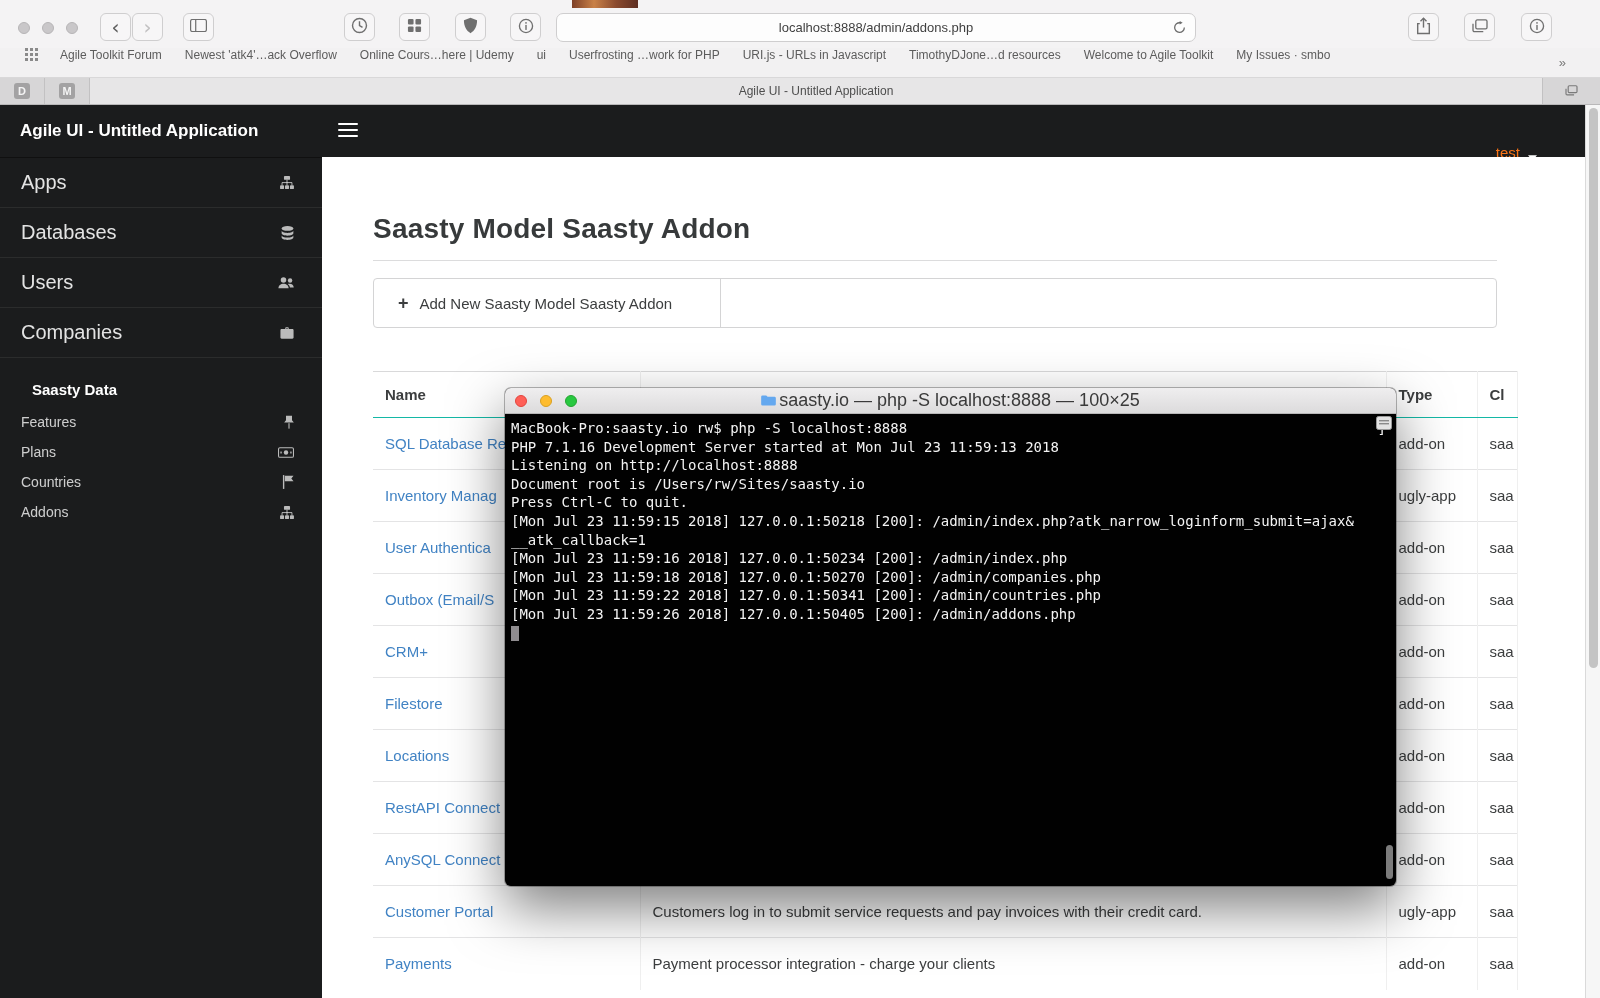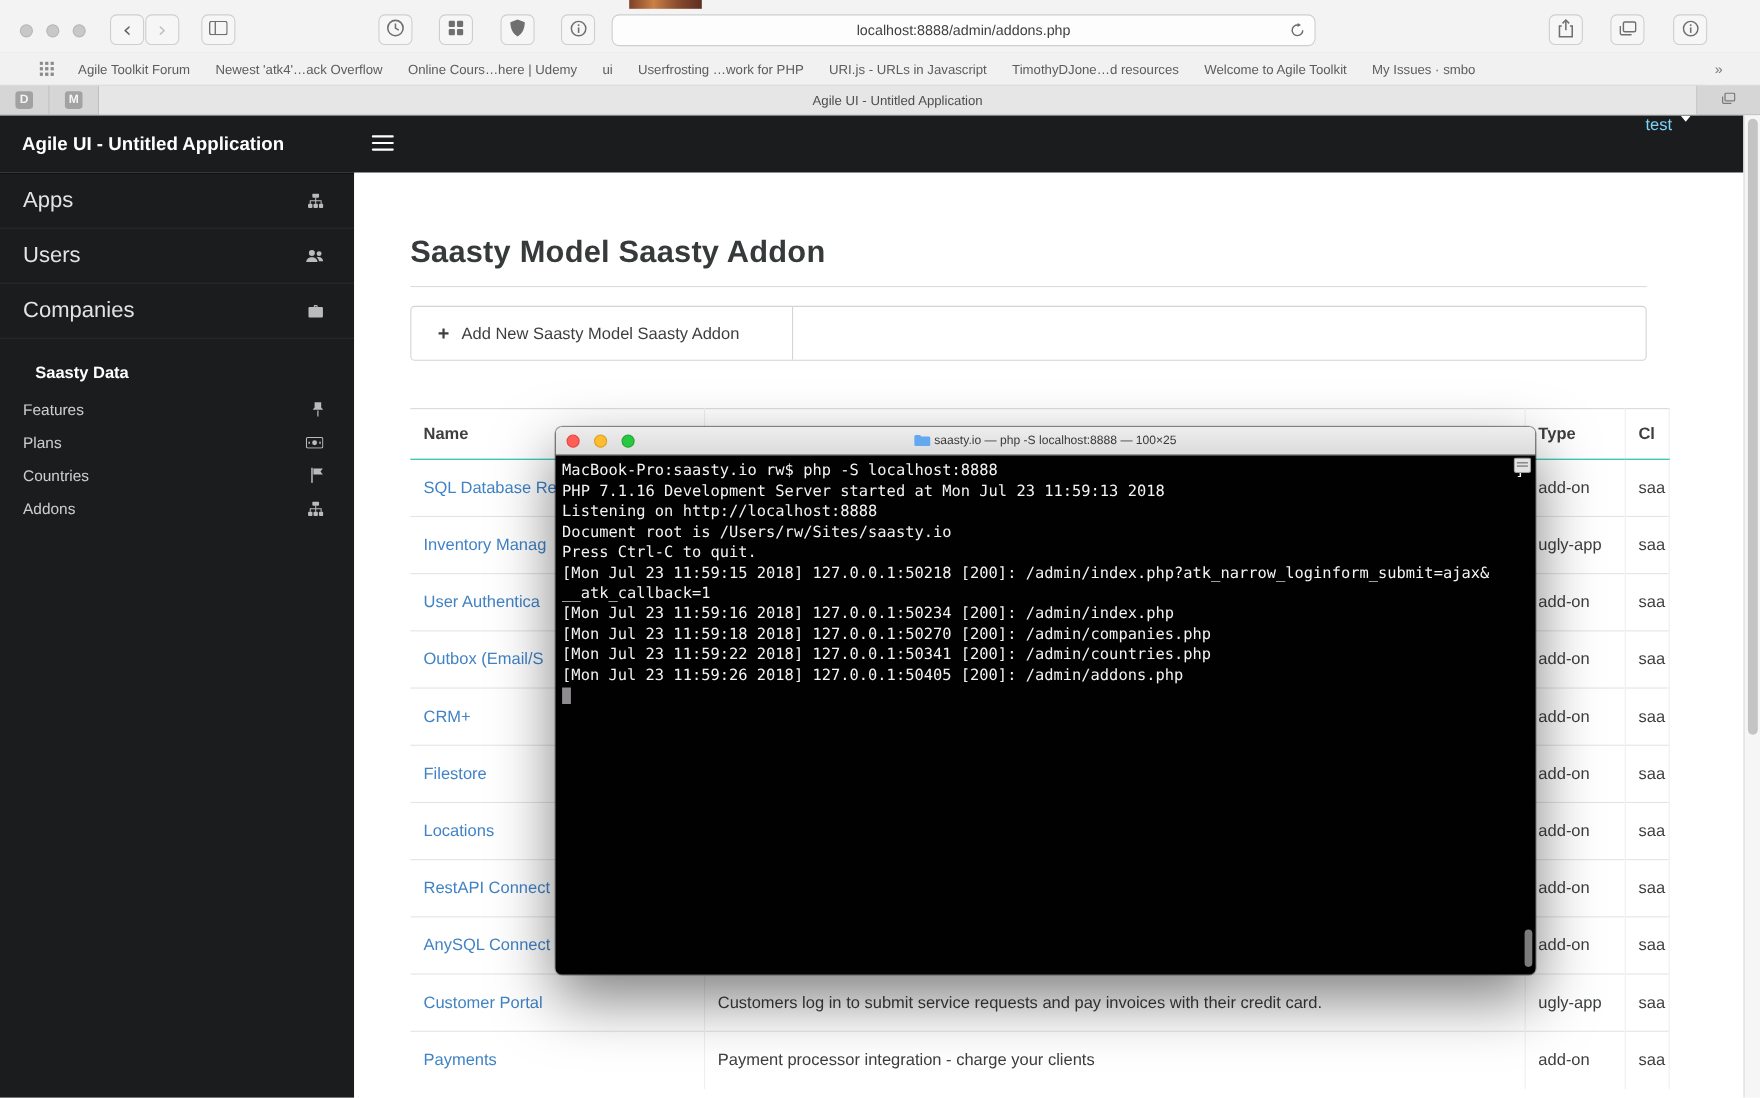--- a/index.html
+++ b/index.html
@@ -16,22 +16,22 @@
          justify-content:center;background:#f7f6f7;border:1px solid #cfcecf;border-radius:6px;
          box-sizing:border-box;padding:0}
   .chev{font-size:20px;line-height:1;color:#5f5f5f;font-family:"DejaVu Sans",sans-serif}
   .chev.dim{color:#c2c1c2}
   .url-field{position:absolute;left:556px;top:13px;width:640px;height:29px;background:#fdfdfd;
              border:1px solid #cfcecf;border-radius:7px;box-sizing:border-box}
   .url-text{display:block;text-align:center;line-height:27px;font-size:13px;color:#3f3f3f}
   .reload{position:absolute;right:9px;top:7px;display:flex}
 
   .sf-bookmarks{position:absolute;top:48px;left:0;right:0;height:30px;background:#f2f1f2;
-                border-bottom:1px solid #d9d8d9;display:flex;align-items:center;
-                padding-left:36px;box-sizing:border-box;overflow:hidden}
+                border-bottom:1px solid #d9d8d9;display:flex;align-items:flex-start;
+                padding-left:25px;box-sizing:border-box;overflow:hidden}
   .fav-grid{margin-right:22px;display:flex}
   .bk-list{display:flex;gap:23px;font-size:12px;color:#5c5c5c;white-space:nowrap}
   .bk-item{cursor:pointer}
   .bk-more{position:absolute;right:34px;top:0;height:30px;line-height:29px;font-size:13px;
            color:#7a7a7a;background:#f2f1f2;padding-left:8px}
 
   .sf-tabbar{position:absolute;top:78px;left:0;right:0;height:27px;background:#d7d6d7;
              border-bottom:1px solid #b9b8b9;display:flex;box-sizing:border-box}
   .pinned-tab{width:44px;display:flex;align-items:center;justify-content:center;
               border-right:1px solid #c2c1c2}
@@ -41,22 +41,22 @@
               font-size:12px;color:#4e4e4e;border-right:1px solid #c2c1c2}
   .tab-right{width:57px;display:flex;align-items:center;justify-content:center}
 
   
   .viewport{position:absolute;top:105px;left:0;right:0;bottom:0;background:#fff}
   .atk-nav{position:absolute;top:0;left:0;right:15px;height:52px;background:#1b1c1d}
   .nav-title{position:absolute;left:20px;top:0;line-height:52px;color:#fff;font-weight:bold;
              font-size:17px}
   .hamburger{position:absolute;left:338px;top:18px;width:20px;cursor:pointer}
   .hamburger i{display:block;height:2px;background:#fff;margin-bottom:4px;border-radius:1px}
-  .user-menu{position:absolute;right:48px;top:0;height:56px;display:flex;align-items:flex-start;
-             gap:8px;color:#7dd3fc;font-size:15px;cursor:pointer}
+  .user-menu{position:absolute;right:48px;top:0;height:56px;display:flex;align-items:flex-end;
+             gap:8px;color:#f97316;font-size:15px;cursor:pointer}
 
   .sidebar{position:absolute;left:0;top:52px;bottom:0;width:322px;background:#1b1c1d;
            border-top:1px solid #101010;box-sizing:border-box}
   .side-item{display:flex;align-items:center;height:49px;padding:0 28px 0 21px;
              border-bottom:1px solid rgba(255,255,255,.07);color:rgba(255,255,255,.88);
              font-size:20px;cursor:pointer}
   .side-sub{display:flex;align-items:center;height:30px;padding:0 28px 0 21px;
             color:rgba(255,255,255,.78);font-size:14px;cursor:pointer}
   .icn{margin-left:auto;display:flex;color:rgba(255,255,255,.7)}
   .side-section{margin-top:13px}
@@ -95,21 +95,21 @@
   .terminal{position:absolute;left:505px;top:388px;width:891px;height:498px;border-radius:6px;
             overflow:hidden;z-index:30;background:#010101;
             box-shadow:0 22px 55px rgba(0,0,0,.5),0 0 0 1px rgba(0,0,0,.28)}
   .term-titlebar{height:26px;background:linear-gradient(#efeeef,#dcdbdc);
                  border-bottom:1px solid #b8b7b8;position:relative;display:flex;
                  align-items:center;justify-content:center;box-sizing:border-box}
   .ttl{position:absolute;width:12px;height:12px;border-radius:50%;top:7px;box-sizing:border-box}
   .ttl.red{left:10px;background:#ff5f57;border:1px solid #e2453e}
   .ttl.yellow{left:35px;background:#febc2e;border:1px solid #d9a022}
   .ttl.green{left:60px;background:#28c840;border:1px solid #24a431}
-  .term-title-wrap{display:flex;gap:3px;font-size:11px;color:#3a3a3a}
+  .term-title-wrap{display:flex;align-items:center;gap:3px;font-size:18px;color:#3a3a3a}
   .term-body{position:relative;height:492px;padding:5px 10px 0 6px;box-sizing:border-box;
              font-family:"DejaVu Sans Mono",monospace;font-size:14px;line-height:18.6px;
              color:#f3f3f3}
   .tline{white-space:pre;position:relative;height:18.6px}
   .tmark{position:absolute;right:0;top:0}
   .tcursor{display:inline-block;width:8px;height:15px;background:#8f8c8f;vertical-align:middle}
   .term-badge{position:absolute;top:2px;right:4px;display:flex}
   .term-thumb{position:absolute;right:3px;top:431px;width:7px;height:34px;background:#7c7c7c;
               border-radius:4px}
 </style>
@@ -268,20 +268,30 @@
       <div>
           <div class="side-item">
             <span class="side-label">Apps</span>
             <span class="icn">
               <svg width="14" height="13" viewBox="0 0 16 15">
                 <rect x="4.5" y="0" width="7" height="4.4" rx="1" fill="currentColor"></rect>
                 <rect x="0" y="10.6" width="4.6" height="4.4" rx="1" fill="currentColor"></rect>
                 <rect x="5.7" y="10.6" width="4.6" height="4.4" rx="1" fill="currentColor"></rect>
                 <rect x="11.4" y="10.6" width="4.6" height="4.4" rx="1" fill="currentColor"></rect>
                 <path d="M8 4.4v3.2M2.3 10.6V7.6h11.4v3M8 7.6v3" stroke="currentColor" stroke-width="1.1" fill="none"></path>
+              </svg>
+            </span>
+          </div>
+          <div class="side-item">
+            <span class="side-label">Databases</span>
+            <span class="icn">
+              <svg width="13" height="14" viewBox="0 0 14 15">
+                <ellipse cx="7" cy="2.6" rx="6.3" ry="2.6" fill="currentColor"></ellipse>
+                <path d="M.7 4.8c0 1.4 2.8 2.6 6.3 2.6s6.3-1.2 6.3-2.6v3c0 1.4-2.8 2.6-6.3 2.6S.7 9.2.7 7.8z" fill="currentColor"></path>
+                <path d="M.7 9.8c0 1.4 2.8 2.6 6.3 2.6s6.3-1.2 6.3-2.6v2.6c0 1.4-2.8 2.6-6.3 2.6S.7 13.8.7 12.4z" fill="currentColor"></path>
               </svg>
             </span>
           </div>
           <div class="side-item">
             <span class="side-label">Users</span>
             <span class="icn">
               <svg width="16" height="13" viewBox="0 0 18 14">
                 <circle cx="6.2" cy="4.2" r="3.1" fill="currentColor"></circle>
                 <path d="M.5 13.5c0-3.2 2.6-5 5.7-5s5.7 1.8 5.7 5z" fill="currentColor"></path>
                 <circle cx="13.6" cy="4.8" r="2.5" fill="currentColor"></circle>

